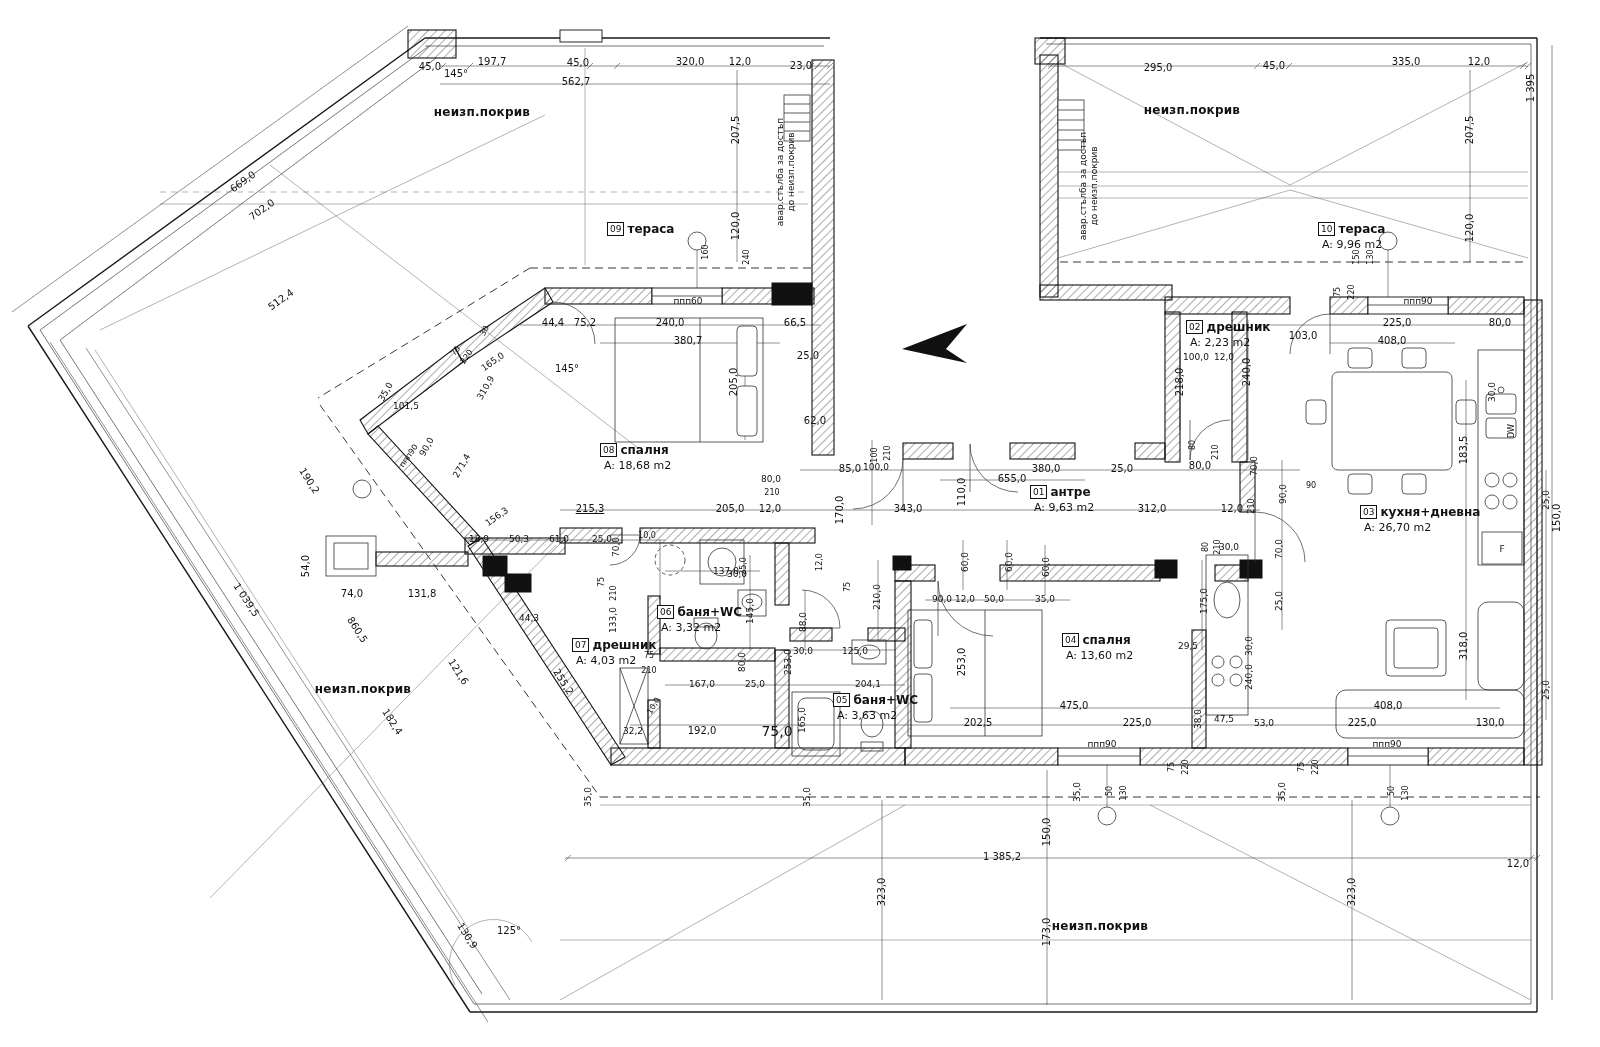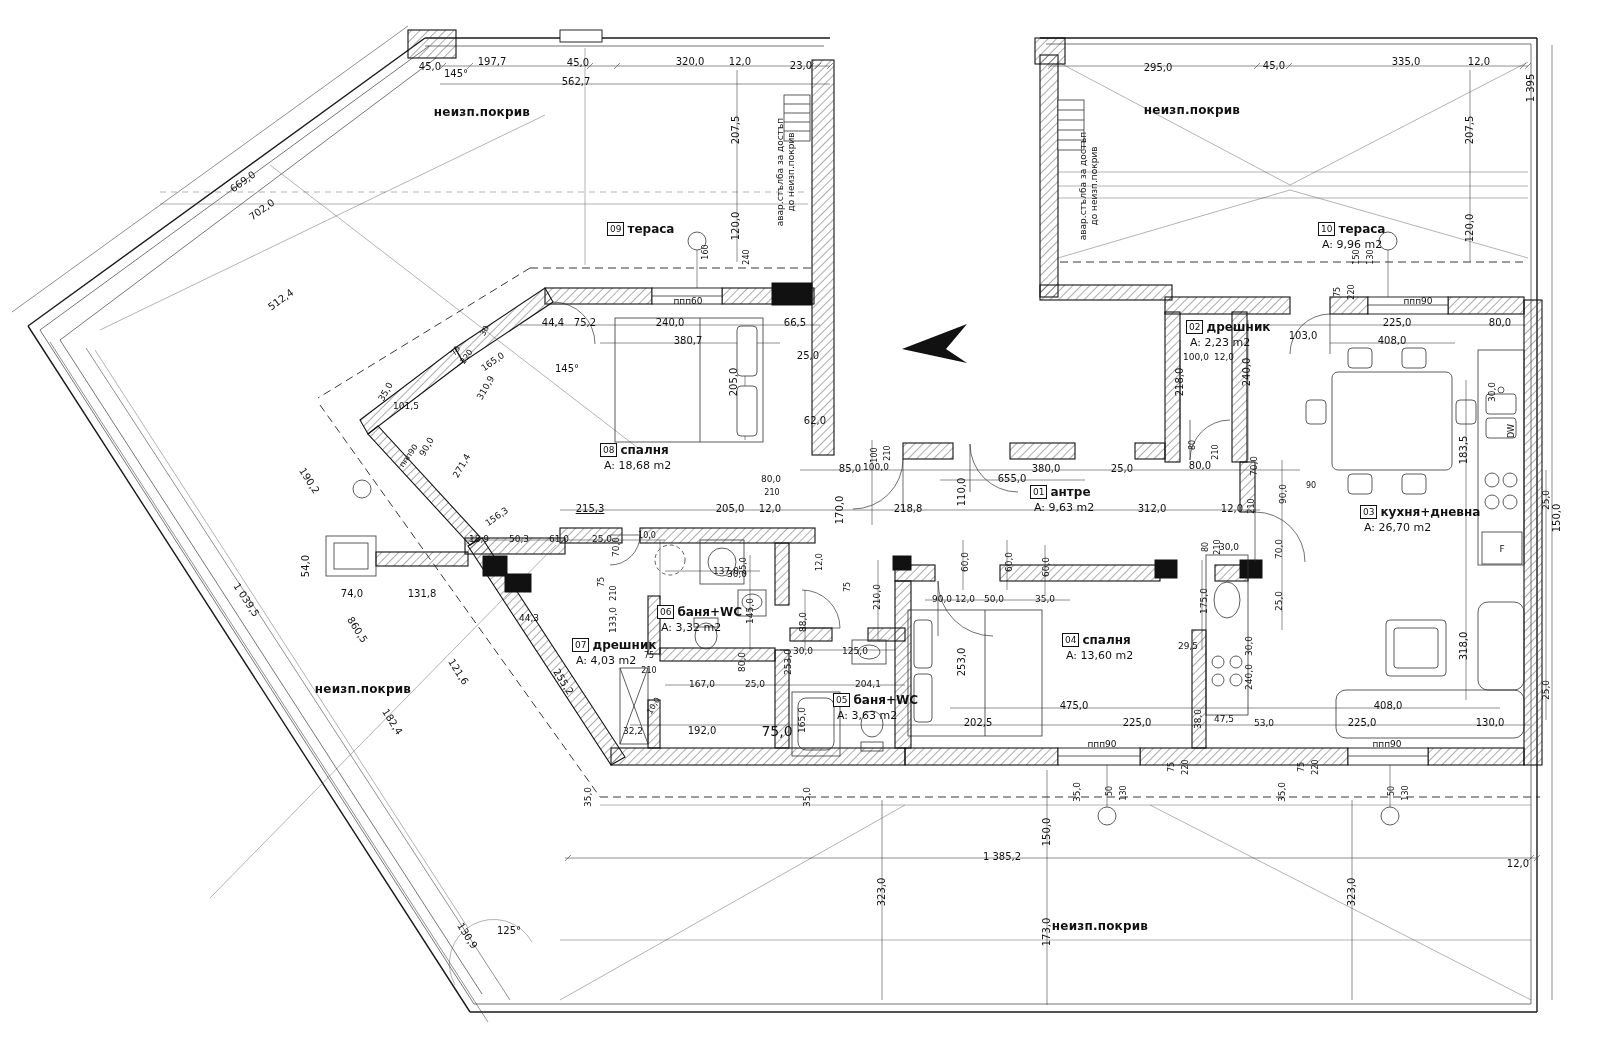--- a/index.html
+++ b/index.html
@@ -309,21 +309,21 @@
       <div class="dim" style="left: 1046px; top: 469px; transform: translate(-50%, -50%) rotate(0deg);">380,0</div>
       <div class="dim" style="left: 1122px; top: 469px; transform: translate(-50%, -50%) rotate(0deg);">25,0</div>
       <div class="dim" style="left: 1200px; top: 466px; transform: translate(-50%, -50%) rotate(0deg);">80,0</div>
       <div class="dim" style="left: 1216px; top: 452px; font-size: 8px; transform: translate(-50%, -50%) rotate(-90deg);">210</div>
       <div class="dim" style="left: 1193px; top: 445px; font-size: 8px; transform: translate(-50%, -50%) rotate(-90deg);">80</div>
       <div class="dim" style="left: 1247px; top: 372px; transform: translate(-50%, -50%) rotate(-90deg);">240,0</div>
       <div class="dim" style="left: 1180px; top: 382px; transform: translate(-50%, -50%) rotate(-90deg);">218,0</div>
       <div class="dim" style="left: 1012px; top: 479px; transform: translate(-50%, -50%) rotate(0deg);">655,0</div>
       <div class="dim" style="left: 962px; top: 492px; transform: translate(-50%, -50%) rotate(-90deg);">110,0</div>
       <div class="dim" style="left: 840px; top: 510px; transform: translate(-50%, -50%) rotate(-90deg);">170,0</div>
-      <div class="dim" style="left: 908px; top: 509px; transform: translate(-50%, -50%) rotate(0deg);">218,8</div>
+      <div class="dim" style="left: 908px; top: 509px; transform: translate(-50%, -50%) rotate(0deg);">343,0</div>
       <div class="dim" style="left: 1152px; top: 509px; transform: translate(-50%, -50%) rotate(0deg);">312,0</div>
       <div class="dim" style="left: 1232px; top: 509px; transform: translate(-50%, -50%) rotate(0deg);">12,0</div>
       <div class="dim" style="left: 1252px; top: 506px; font-size: 8px; transform: translate(-50%, -50%) rotate(-90deg);">210</div>
       <div class="dim" style="left: 1283px; top: 494px; font-size: 9px; transform: translate(-50%, -50%) rotate(-90deg);">90,0</div>
       <div class="dim" style="left: 1311px; top: 486px; font-size: 8px; transform: translate(-50%, -50%) rotate(0deg);">90</div>
       <div class="dim" style="left: 1254px; top: 466px; font-size: 9px; transform: translate(-50%, -50%) rotate(-90deg);">70,0</div>
       <div class="dim" style="left: 771px; top: 479px; font-size: 9px; transform: translate(-50%, -50%) rotate(0deg);">80,0</div>
       <div class="dim" style="left: 772px; top: 493px; font-size: 8px; transform: translate(-50%, -50%) rotate(0deg);">210</div>
       <div class="dim" style="left: 770px; top: 509px; transform: translate(-50%, -50%) rotate(0deg);">12,0</div>
       <div class="dim" style="left: 730px; top: 509px; transform: translate(-50%, -50%) rotate(0deg);">205,0</div>

